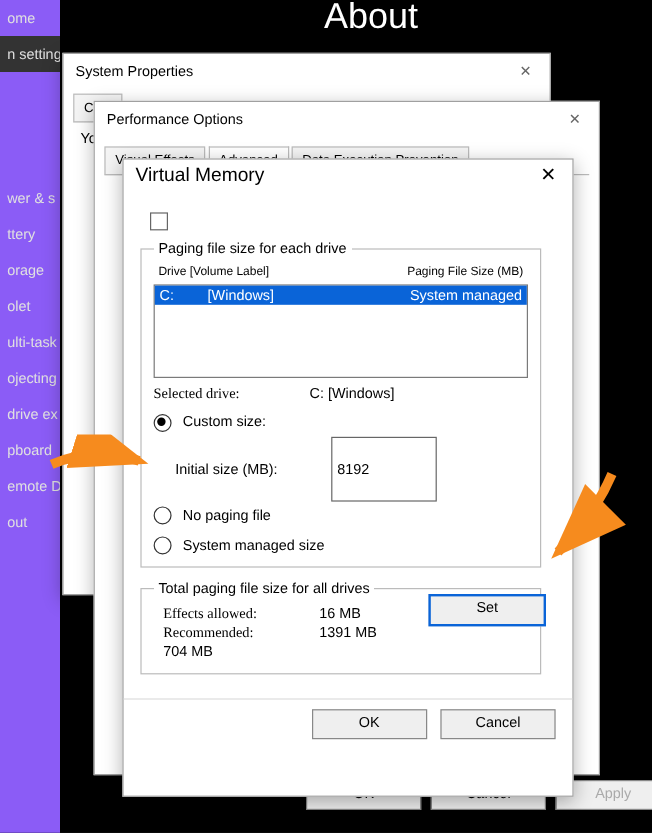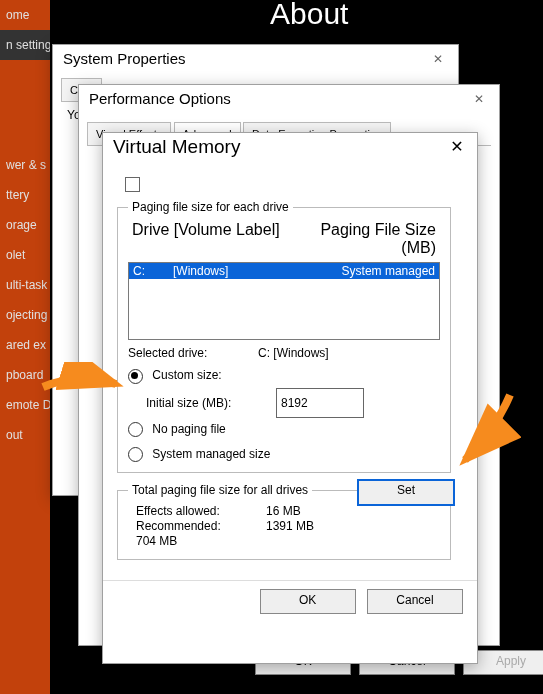--- a/index.html
+++ b/index.html
@@ -1,53 +1,53 @@
 <!DOCTYPE html>
 <html><head>
 <meta charset="utf-8">
 <style>
 html,body{margin:0;padding:0;width:543px;height:694px;overflow:hidden;font-family:"Segoe UI",Tahoma,sans-serif;font-size:12px;background:#000;color:#000;}
-.dark{position:absolute;left:0;top:0;width:50px;height:694px;background:#c2410c;color:#fff;}
+.dark{position:absolute;left:0;top:0;width:50px;height:694px;background:#8b5cf6;color:#fff;}
 .dark-item{padding:8px 6px;white-space:nowrap;overflow:hidden;color:#e0e0e0;}
 .about{position:absolute;left:270px;top:-3px;font-size:30px;color:#fff;font-weight:300;}
 
 .win{position:absolute;background:#fff;border:1px solid #a0a0a0;box-shadow:0 4px 15px rgba(0,0,0,.3);}
-.win-title{height:28px;line-height:28px;padding:0 10px;font-size:15px;}
+.win-title{height:28px;line-height:28px;padding:0 10px;font-size:12px;}
 .win-close{position:absolute;top:0;right:0;width:40px;height:28px;text-align:center;line-height:28px;color:#666;cursor:pointer;}
 .sysprops{left:52px;top:44px;width:405px;height:450px;}
 .tabs{position:relative;height:24px;margin:4px 8px 0 8px;border-bottom:1px solid #bbb;}
 .tab{display:inline-block;height:22px;line-height:22px;padding:0 8px;border:1px solid #bbb;border-bottom:none;background:#fff;position:relative;top:1px;margin-right:-1px;font-size:11px;}
 .tab.inactive{background:#f4f4f4;border-bottom:1px solid #bbb;}
 
 .perf{left:78px;top:84px;width:420px;height:560px;}
 
 .vm{left:102px;top:132px;width:374px;height:530px;z-index:5;}
 .vm .content{padding:10px 14px;}
 .chk{display:inline-block;width:13px;height:13px;border:1px solid #666;vertical-align:middle;margin-right:6px;background:#fff;}
 fieldset{border:1px solid #bbb;margin:8px 12px 10px 0;padding:6px 10px 10px 10px;}
 legend{padding:0 4px;}
 .drivelist{border:1px solid #7a7a7a;background:#fff;height:76px;margin:4px 0 6px 0;position:relative;}
-.drivelist-hdr{display:flex;font-size:16px;padding:1px 4px;}
+.drivelist-hdr{display:flex;font-size:10px;padding:1px 4px;}
 .drivelist-row{background:#0a64d8;color:#fff;display:flex;padding:1px 4px;}
 .col1{width:40px;}
 .col2{flex:1;}
 .col3{width:140px;text-align:right;}
 .label-val{display:flex;margin:1px 0;}
-.label-val .l{width:130px;}
+.label-val .l{width:130px;font-family:Liberation Serif, serif;}
 .radio{display:inline-block;width:13px;height:13px;border:1px solid #333;border-radius:50%;vertical-align:middle;margin-right:6px;position:relative;}
 .radio.checked::after{content:"";position:absolute;left:2px;top:2px;width:7px;height:7px;background:#000;border-radius:50%;}
 .size-row{display:flex;align-items:center;margin:4px 0 4px 18px;}
 .size-row .sl{width:130px;}
-.txtinput{width:78px;height:20px;border:1px solid #666;padding:4px 4px;font-family:inherit;font-size:12px;}
+.txtinput{width:78px;height:20px;border:1px solid #666;padding:16px 4px;font-family:inherit;font-size:12px;}
 .txtinput.focus{border:2px solid #0a64d8;padding:0 3px;}
 .btn{min-width:74px;height:23px;border:1px solid #888;background:#efefef;text-align:center;line-height:21px;cursor:pointer;display:inline-block;padding:0 10px;}
 .btn.primary{border:2px solid #0a64d8;line-height:19px;}
 .btn.disabled{color:#aaa;}
 .btn-row{text-align:right;padding:8px 14px;border-top:1px solid #ddd;}
-.setbtn{position:absolute;right:22px;top:346px;}
+.setbtn{position:absolute;right:22px;top:362px;}
 
 .arrow1{position:absolute;left:38px;top:362px;z-index:10;pointer-events:none;}
 .arrow2{position:absolute;left:450px;top:390px;z-index:10;pointer-events:none;}
 
 .bottombtns{position:absolute;left:255px;top:650px;display:flex;gap:8px;z-index:2;}
 </style>
 </head>
 <body>
 
 <div class="about">About</div>
@@ -55,21 +55,21 @@
 <div class="dark">
   <div class="dark-item">ome</div>
   <div class="dark-item" style="background:#333">n setting</div>
   <div style="height:90px"></div>
   <div class="dark-item">wer &amp; s</div>
   <div class="dark-item">ttery</div>
   <div class="dark-item">orage</div>
   <div class="dark-item">olet</div>
   <div class="dark-item">ulti-task</div>
   <div class="dark-item">ojecting</div>
-  <div class="dark-item">ared ex</div>
+  <div class="dark-item">drive ex</div>
   <div class="dark-item">pboard</div>
   <div class="dark-item">emote Desktop</div>
   <div class="dark-item">out</div>
 </div>
 
 <div class="win sysprops">
   <div class="win-title">System Properties</div>
   <div class="win-close">✕</div>
   <div class="tabs">
     <span class="tab inactive">Com</span>
@@ -87,21 +87,21 @@
   <div class="win-title">Performance Options</div>
   <div class="win-close">✕</div>
   <div class="tabs" style="margin-top:8px">
     <span class="tab inactive">Visual Effects</span>
     <span class="tab">Advanced</span>
     <span class="tab inactive">Data Execution Prevention</span>
   </div>
 </div>
 
 <div class="win vm">
-  <div class="win-title" style="font-size:19px">Virtual Memory</div>
+  <div class="win-title" style="font-size:16px">Virtual Memory</div>
   <div class="win-close" style="font-size:16px;color:#000">✕</div>
   <div class="content">
     <div style="margin:6px 0 8px 8px">
       <span class="chk"></span>
     </div>
 
     <fieldset>
       <legend>Paging file size for each drive</legend>
       <div class="drivelist-hdr">
         <span class="col1"></span>

